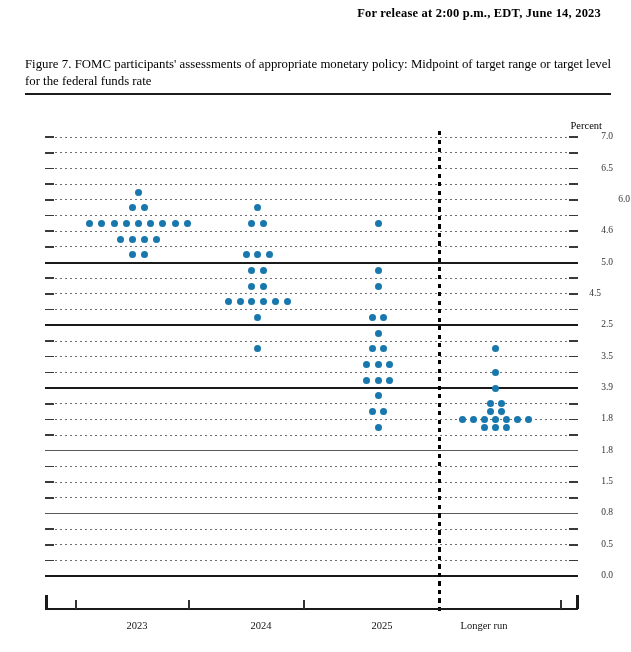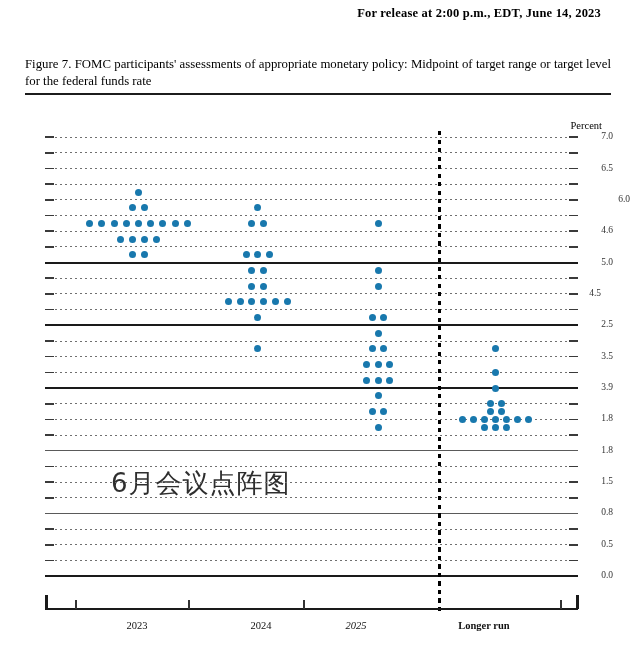--- a/index.html
+++ b/index.html
@@ -43,21 +43,20 @@
 </head>
 <body>
 
 <div id="release-line" class="abs">For release at 2:00 p.m., EDT, June 14, 2023</div>
 
 <div id="title-block" class="abs">Figure 7.  FOMC participants' assessments of appropriate monetary policy: Midpoint of target range or target level for the federal funds rate</div>
 <div id="title-rule" class="abs"></div>
 
 <div id="chart" class="abs">
   <div id="percent-label" class="abs">Percent</div>
-  <div id="watermark" class="abs">6月会议点阵图</div>
 <div class="abs gridline solid-thick" style="top: 575.2px;"></div>
     <div class="abs gridline" style="top: 560.02px;"></div>
     <div class="abs gridcap" style="left: 45px; top: 559.72px;"></div>
     <div class="abs gridcap" style="left: 569px; top: 559.72px;"></div>
     <div class="abs gridline" style="top: 544.34px;"></div>
     <div class="abs gridcap" style="left: 45px; top: 544.04px;"></div>
     <div class="abs gridcap" style="left: 569px; top: 544.04px;"></div>
     <div class="abs gridline" style="top: 528.66px;"></div>
     <div class="abs gridcap" style="left: 45px; top: 528.36px;"></div>
     <div class="abs gridcap" style="left: 569px; top: 528.36px;"></div>
@@ -215,15 +214,15 @@
     <div class="abs dot" style="left: 503px; top: 423.74px; background: rgb(24, 120, 173);"></div>
     <div class="abs " id="x-axis-line" style="left: 45px; top: 608px; width: 533px; height: 2px; background: rgb(26, 26, 26);"></div>
     <div class="abs tick-end" style="left: 45px; top: 595px;"></div>
     <div class="abs tick-end" style="left: 575.5px; top: 595px;"></div>
     <div class="abs tick-small" style="left: 75px; top: 600px;"></div>
     <div class="abs tick-small" style="left: 188px; top: 600px;"></div>
     <div class="abs tick-small" style="left: 303px; top: 600px;"></div>
     <div class="abs tick-small" style="left: 560px; top: 600px;"></div>
     <div class="abs xlab" style="left: 97px; top: 620px;">2023</div>
     <div class="abs xlab" style="left: 221px; top: 620px;">2024</div>
-    <div class="abs xlab" style="left: 316px; top: 620px; font-style: italic;">2025</div>
-    <div class="abs xlab" style="left: 444px; top: 620px; font-weight: bold;">Longer run</div>
+    <div class="abs xlab" style="left: 342px; top: 620px;">2025</div>
+    <div class="abs xlab" style="left: 444px; top: 620px;">Longer run</div>
   </div>
 
 </body></html>

